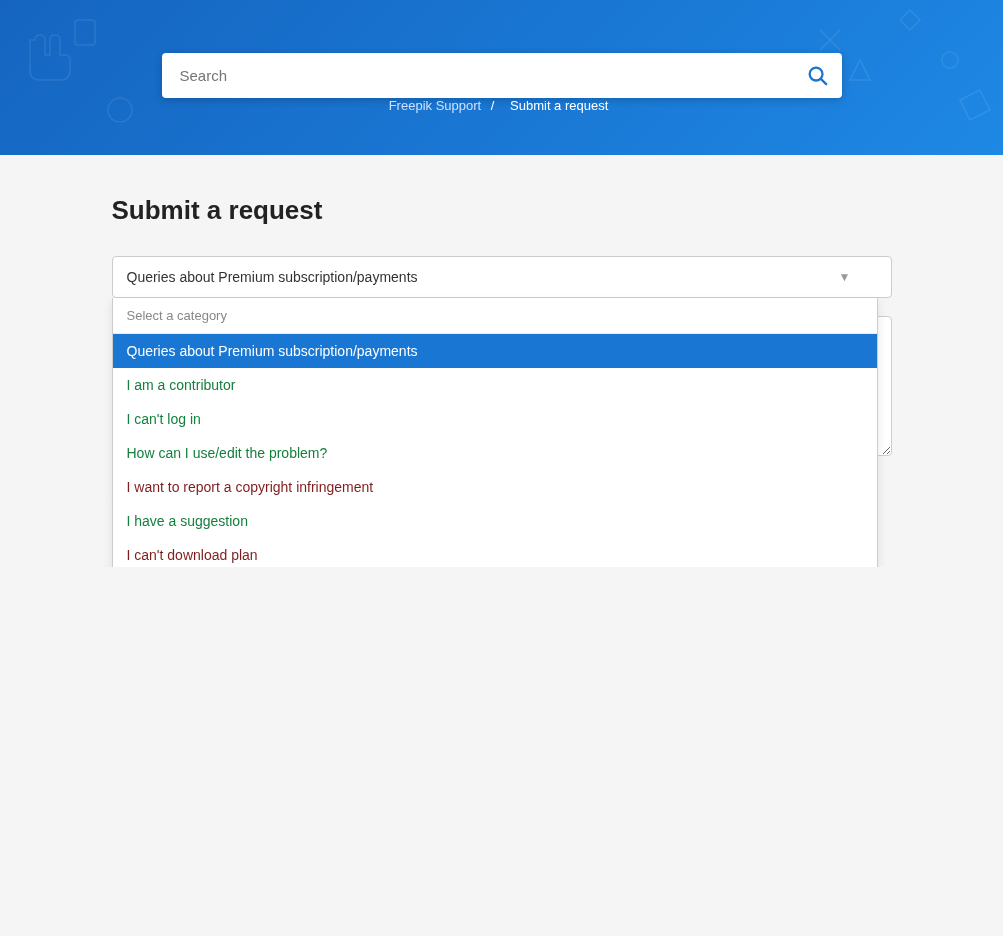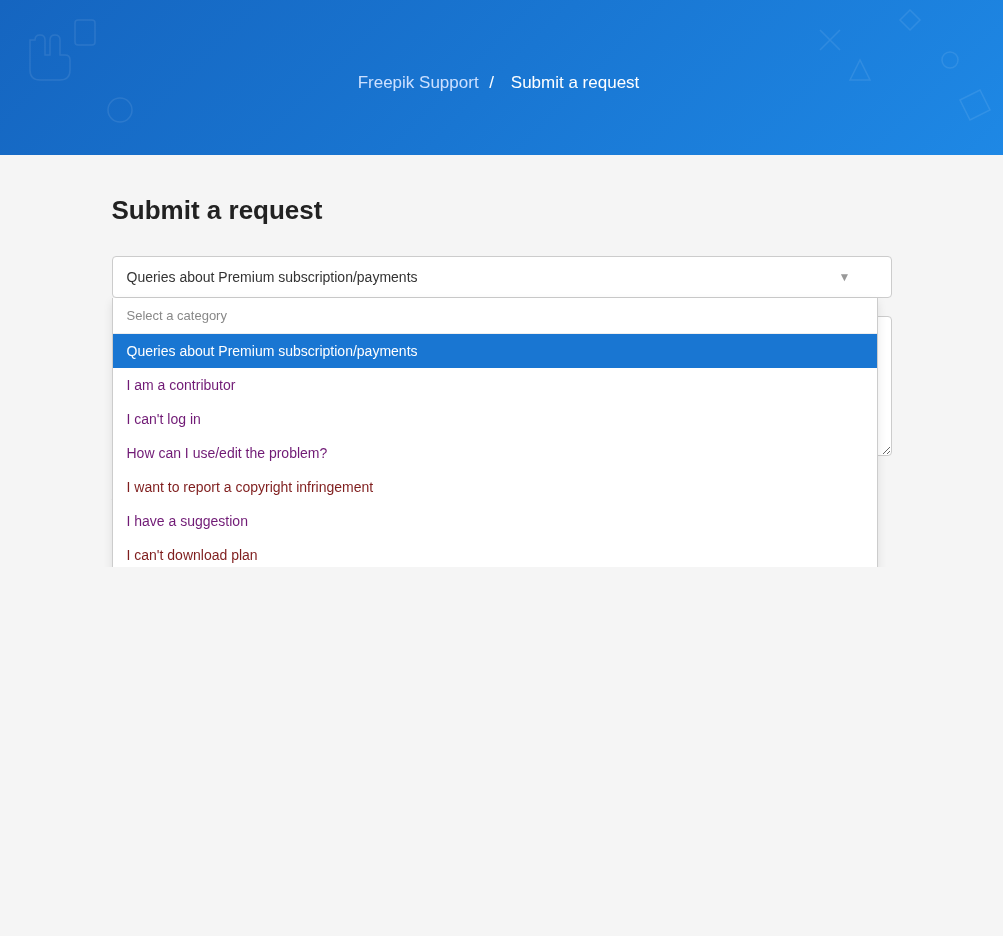--- a/index.html
+++ b/index.html
@@ -60,21 +60,21 @@
       cursor: pointer;
       color: #1976d2;
       font-size: 20px;
       display: flex;
       align-items: center;
     }
 
     .breadcrumb-bar {
       margin-top: 0;
       color: #cce0ff;
-      font-size: 17px;
+      font-size: 13px;
       z-index: 1;
       position: relative;
     }
 
     .breadcrumb-bar a {
       color: #cce0ff;
       text-decoration: none;
     }
 
     .breadcrumb-bar span {
@@ -143,21 +143,21 @@
       color: #888;
       font-size: 13px;
       background: #fff;
       border-bottom: 1px solid #eee;
     }
 
     .dropdown-item {
       padding: 9px 14px;
       cursor: pointer;
       font-size: 14px;
-      color: #701a75;
+      color: #15803d;
     }
 
     .dropdown-item.selected {
       background: #1976d2;
       color: #fff;
     }
 
     .dropdown-item.link-style {
       color: #7f1d1d;
     }
@@ -211,20 +211,29 @@
       <path d="M900,20 L910,10 L920,20 L910,30 Z"></path>
       <circle cx="950" cy="60" r="8"></circle>
       <path d="M850,80 L860,60 L870,80 Z"></path>
       <rect x="75" y="20" width="20" height="25" rx="3"></rect>
       <path d="M960,100 L980,90 L990,110 L970,120 Z"></path>
       <circle cx="120" cy="110" r="12"></circle>
       <path d="M820,30 L840,50 M840,30 L820,50"></path>
     </g>
   </svg>
 
+  <div class="search-bar-wrapper">
+    <input type="text" class="search-input" placeholder="Search" style="">
+    <button class="search-icon-btn">
+      <svg class="search-svg" viewBox="0 0 24 24">
+        <circle cx="11" cy="11" r="7"></circle>
+        <line x1="16.5" y1="16.5" x2="22" y2="22"></line>
+      </svg>
+    </button>
+  </div>
 
   <div class="breadcrumb-bar">
     <a href="#">Freepik Support</a>
     <span>/</span>
     <span>Submit a request</span>
   </div>
 </div>
 
 <div class="main-content">
 

